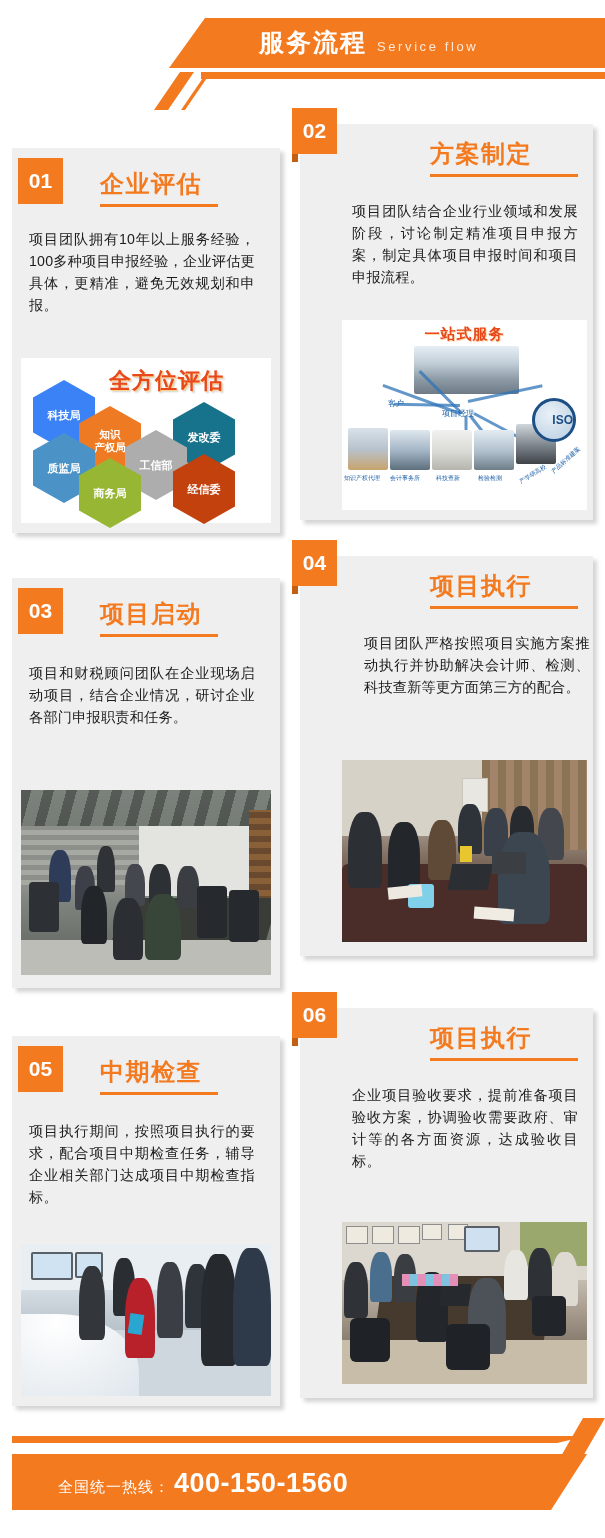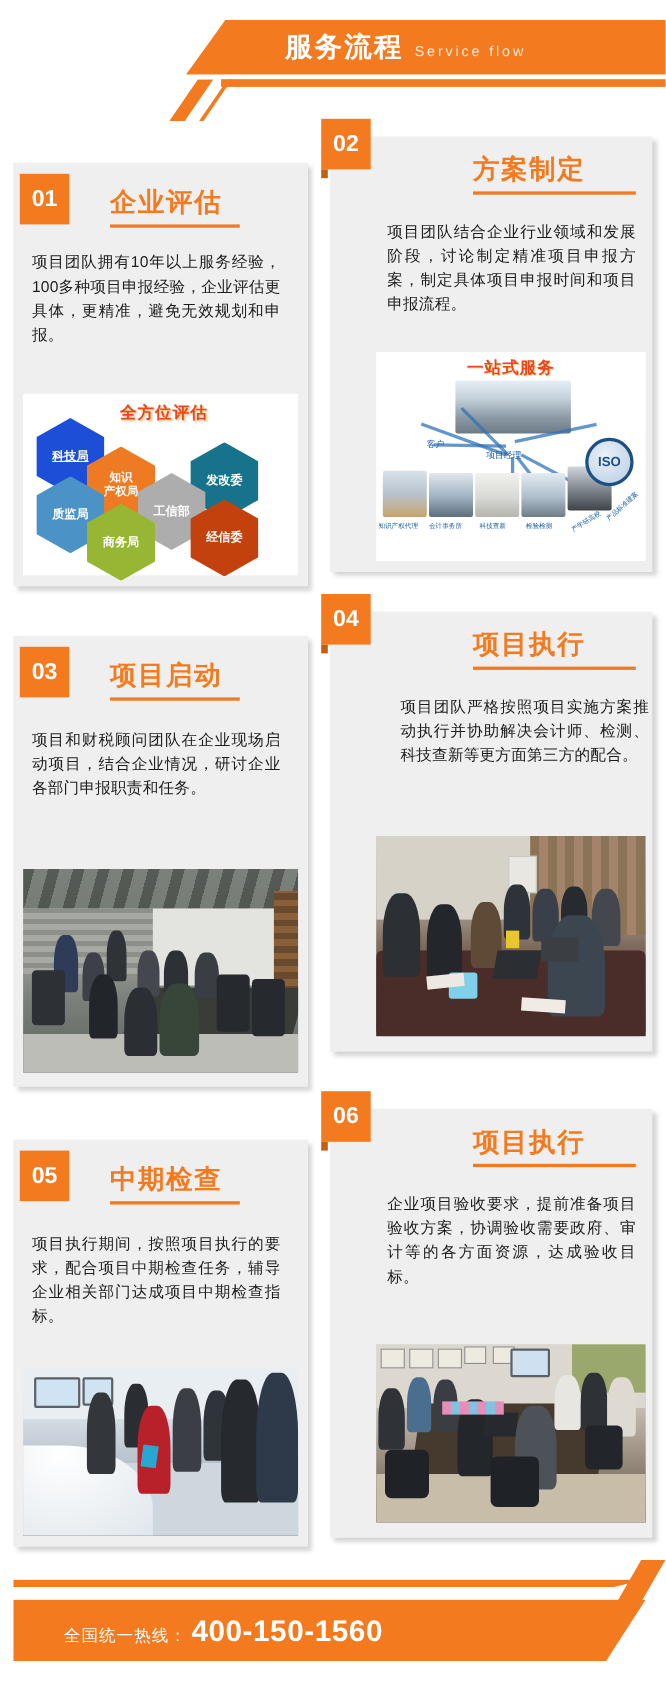--- a/index.html
+++ b/index.html
@@ -55,39 +55,39 @@
 
   
   .hexwrap { position:absolute; background:#fff; }
   .hex {
     position:absolute; width:62px; height:70px;
     clip-path: polygon(50% 0, 100% 25%, 100% 75%, 50% 100%, 0 75%, 0 25%);
     display:flex; align-items:center; justify-content:center;
     color:#fff; font-size:11px; font-weight:bold; text-align:center; line-height:13px;
   }
   .hex-title {
-    position:absolute; font-size:15px; font-weight:bold; color:#E8481C;
+    position:absolute; font-size:22px; font-weight:bold; color:#E8481C;
     letter-spacing:1px;
     text-shadow: 1px 1px 0 #ffd28a, 2px 2px 2px rgba(0,0,0,.18);
   }
 
   
   .svc { position:absolute; background:#ffffff; overflow:hidden; }
   .svc-title {
     position:absolute; width:100%; text-align:center; top:5px;
     font-size:15px; font-weight:bold; color:#E8481C; letter-spacing:1px;
     text-shadow: 1px 1px 0 #ffd9a8;
   }
   .svc-photo { position:absolute; border-radius:2px; background-size:cover; }
   .svc-lab { position:absolute; font-size:6px; color:#1b5fa8; white-space:nowrap; }
   .svc-arrow { position:absolute; background:#2f74b8; opacity:.75; height:3px; transform-origin:0 50%; }
   .svc-seal {
     position:absolute; width:44px; height:44px; border-radius:50%;
     border:3px solid #1c4f86; background:radial-gradient(circle at 40% 35%,#e9f1f8,#b9cde0);
-    display:flex; align-items:center; justify-content:center;
+    display:flex; align-items:center; justify-content:flex-end;
     color:#1c4f86; font-size:12px; font-weight:bold;
   }
 
   
   .photo { position:absolute; overflow:hidden; }
 
   
   .p03 { background:linear-gradient(#d9dbd6 0%,#c3c6c0 22%,#9fa29c 40%,#7e827c 62%,#5c605a 100%); }
   
   .p04 { background:linear-gradient(#cfcac2 0%,#b3aba0 30%,#7d6a5c 55%,#56463b 80%,#3a2f27 100%); }
@@ -143,21 +143,21 @@
   <div class="badge" style="left:6px; top:10px;">
     <span>01</span>
   </div>
   <div class="card-title" style="left:88px; top:20px;">企业评估</div>
   <div class="title-rule" style="left:88px; top:56px; width:118px;"></div>
   <div class="card-body" style="left:17px; top:80px; width:226px;">项目团队拥有10年以上服务经验，100多种项目申报经验，企业评估更具体，更精准，避免无效规划和申报。</div>
 
   <div class="hexwrap" style="left:9px; top:210px; width:250px; height:165px;">
     <div class="hex-title" style="left:88px; top:8px;">全方位评估</div>
 
-    <div class="hex" style="left:12px; top:22px; background:#1d4ed8;text-decoration:underline;">
+    <div class="hex" style="left:12px; top:22px; background:#3b82f6;">
       <span>科技局</span>
     </div>
     <div class="hex" style="left:58px; top:48px; background:#EE7B23; font-size:10.5px;">
       <span style="white-space:pre-line">知识
 产权局</span>
     </div>
     <div class="hex" style="left:12px; top:75px; background:#4B93C6;">
       <span>质监局</span>
     </div>
     <div class="hex" style="left:152px; top:44px; background:#17738C;">

